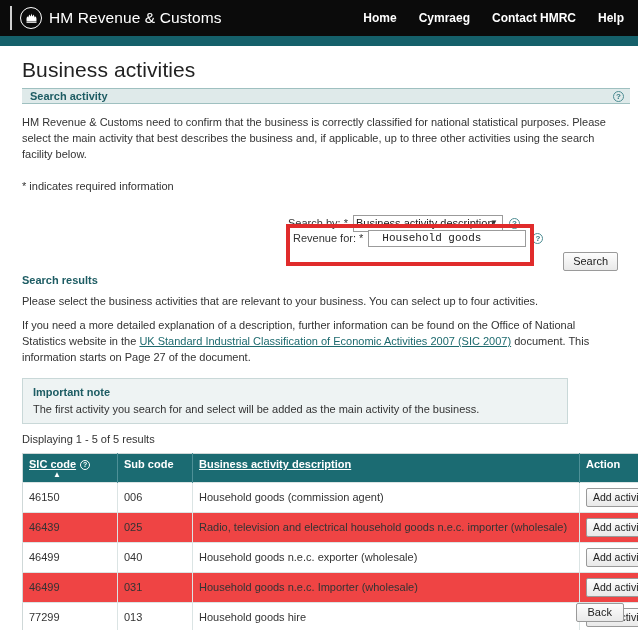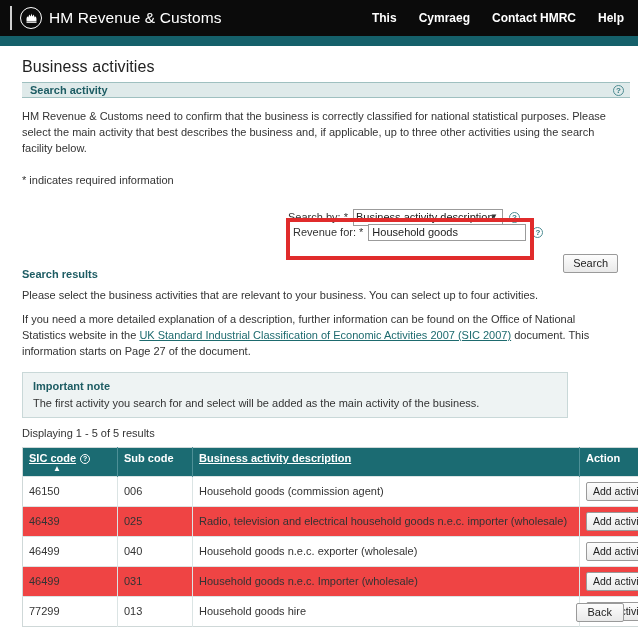--- a/index.html
+++ b/index.html
@@ -73,21 +73,21 @@
     background: #15606a;
   }
 
   
   .page {
     padding: 0 14px;
     box-sizing: border-box;
     width: 638px;
   }
   .page-title {
-    font-size: 16px;
+    font-size: 21px;
     font-weight: normal;
     color: #222222;
     margin: 12px 0 6px 8px;
     letter-spacing: 0.1px;
   }
 
   
   .section-bar {
     background: #dfeaea;
     border-top: 1px solid #9fc0c0;
@@ -177,28 +177,28 @@
   .select-arrow {
     position: absolute;
     right: 5px;
     top: 4px;
     font-size: 8px;
     color: #333;
     pointer-events: none;
     line-height: 8px;
   }
   input.txt-searchfor {
-    font-family: Liberation Sans, sans-serif;
+    font-family: Liberation Mono, monospace;
     font-size: 11px;
     color: #222;
     height: 17px;
     width: 158px;
     border: 1px solid #9b9b9b;
     background: #ffffff;
-    padding: 0 3px;
+    padding: 0 13px;
     box-sizing: border-box;
   }
   .field-help { margin-left: 6px; }
 
   
   .annotation-box {
     position: absolute;
     left: 272px;
     top: 24px;
     width: 248px;
@@ -216,21 +216,21 @@
     background: linear-gradient(#fdfdfd, #e9e9e9);
     border: 1px solid #9a9a9a;
     border-radius: 2px;
     padding: 2px 9px;
     cursor: pointer;
     line-height: 13px;
   }
   .btn-search {
     position: absolute;
     right: 6px;
-    top: 60px;
+    top: 52px;
   }
 
   
   .results-heading {
     margin: 0 8px 0 8px;
     font-size: 11px;
     font-weight: bold;
     color: #1d5c63;
     padding-top: 2px;
   }
@@ -355,21 +355,21 @@
     <div class="brand-bar"></div>
     <div class="crown-logo">
       <svg width="13" height="12" viewBox="0 0 13 12" aria-hidden="true">
         <path d="M1.6 9.2 C1.3 7 1.6 5.2 2.4 4.2 L3.2 5.4 L4.3 2.6 L5.6 4.4 L6.5 1.4 L7.4 4.4 L8.7 2.6 L9.8 5.4 L10.6 4.2 C11.4 5.2 11.7 7 11.4 9.2 Z" fill="#ffffff"></path>
         <rect x="1.5" y="9.6" width="10" height="1.2" fill="#ffffff"></rect>
       </svg>
     </div>
     <div class="brand-name">HM Revenue &amp; Customs</div>
   </div>
   <div class="top-nav">
-    <a href="#">This</a>
+    <a href="#">Home</a>
     <a href="#">Cymraeg</a>
     <a href="#">Contact HMRC</a>
     <a href="#">Help</a>
   </div>
 </div>
 <div class="teal-band"></div>
 
 <div class="page">
 
   <h1 class="page-title">Business activities</h1>

